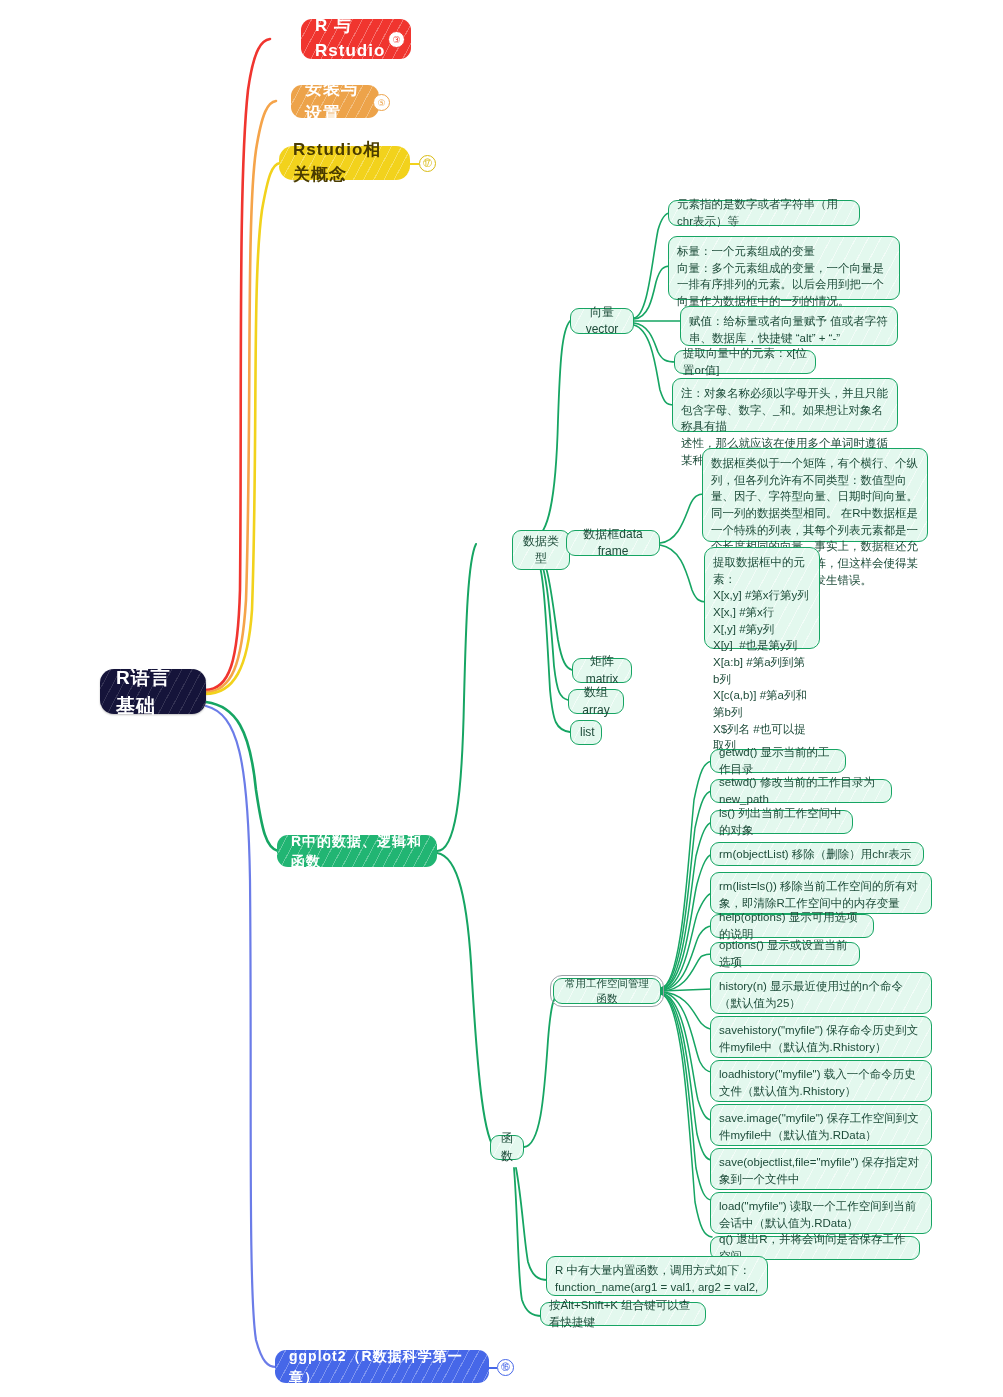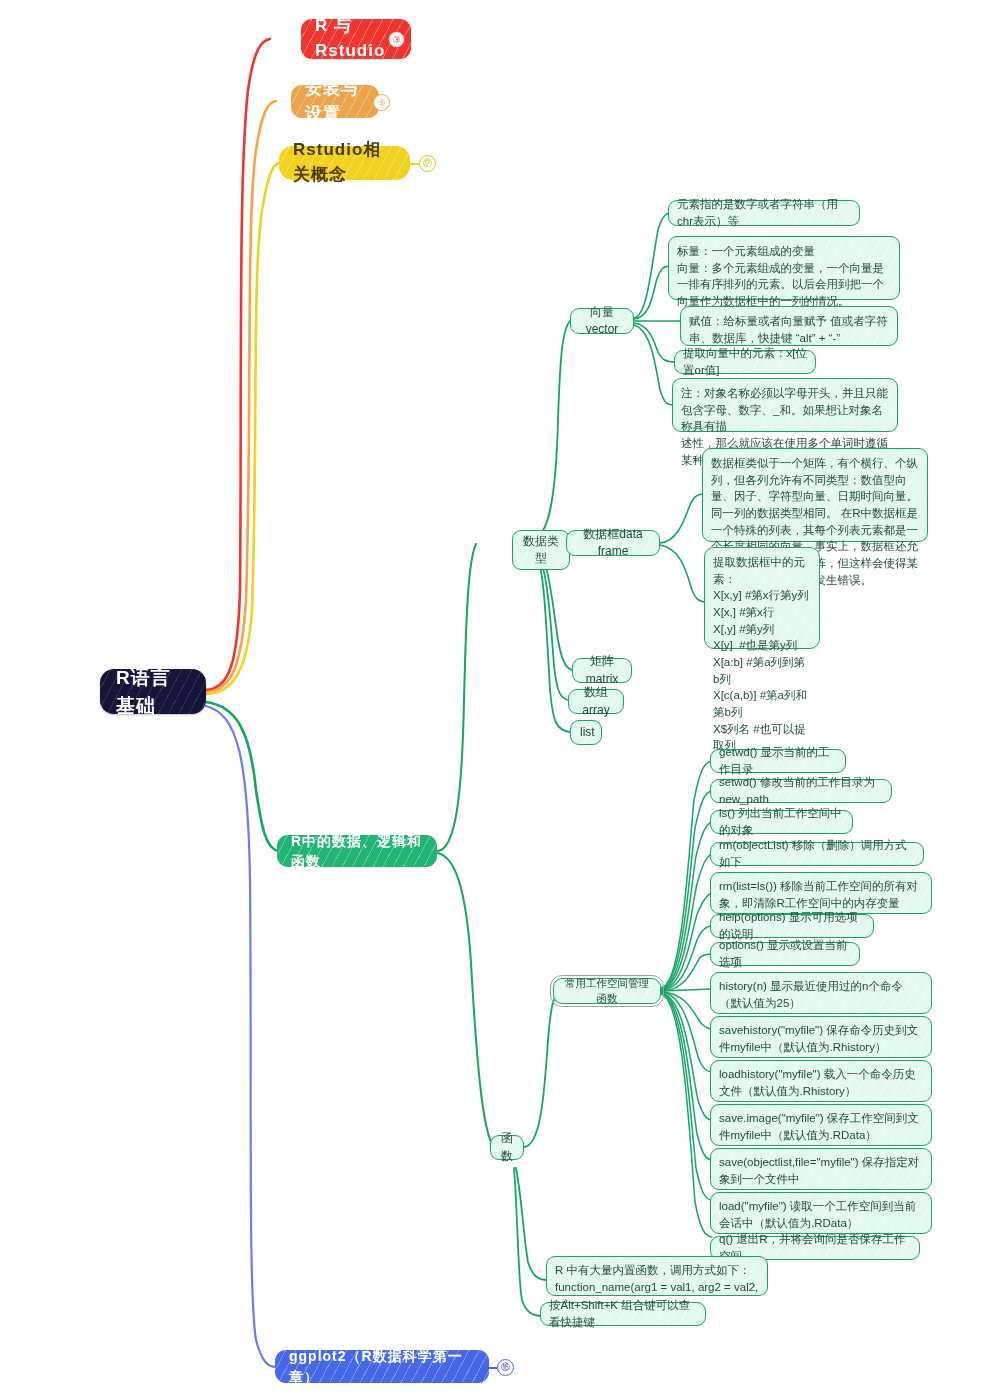--- a/index.html
+++ b/index.html
@@ -264,21 +264,21 @@
 X$列名 #也可以提取列</span>
   </div>
 
   <div class="node gnode" style="left:710px;top:749px;width:136px;height:24px;">
     <span class="txt">getwd() 显示当前的工作目录</span></div>
   <div class="node gnode" style="left:710px;top:779px;width:182px;height:24px;">
     <span class="txt">setwd() 修改当前的工作目录为new_path</span></div>
   <div class="node gnode" style="left:710px;top:810px;width:143px;height:24px;">
     <span class="txt">ls() 列出当前工作空间中的对象</span></div>
   <div class="node gnode" style="left:710px;top:842px;width:214px;height:24px;">
-    <span class="txt">rm(objectList) 移除（删除）调用方式如下</span></div>
+    <span class="txt">rm(objectList) 移除（删除）用chr表示</span></div>
   <div class="node gnode" style="left:710px;top:872px;width:222px;height:42px;align-items:flex-start;padding-top:5px;">
     <span class="txt">rm(list=ls()) 移除当前工作空间的所有对象，即清除R工作空间中的内存变量</span></div>
   <div class="node gnode" style="left:710px;top:914px;width:164px;height:24px;">
     <span class="txt">help(options) 显示可用选项的说明</span></div>
   <div class="node gnode" style="left:710px;top:942px;width:150px;height:24px;">
     <span class="txt">options() 显示或设置当前选项</span></div>
   <div class="node gnode" style="left:710px;top:972px;width:222px;height:42px;align-items:flex-start;padding-top:5px;">
     <span class="txt">history(n) 显示最近使用过的n个命令（默认值为25）</span></div>
   <div class="node gnode" style="left:710px;top:1016px;width:222px;height:42px;align-items:flex-start;padding-top:5px;">
     <span class="txt">savehistory("myfile") 保存命令历史到文件myfile中（默认值为.Rhistory）</span></div>

